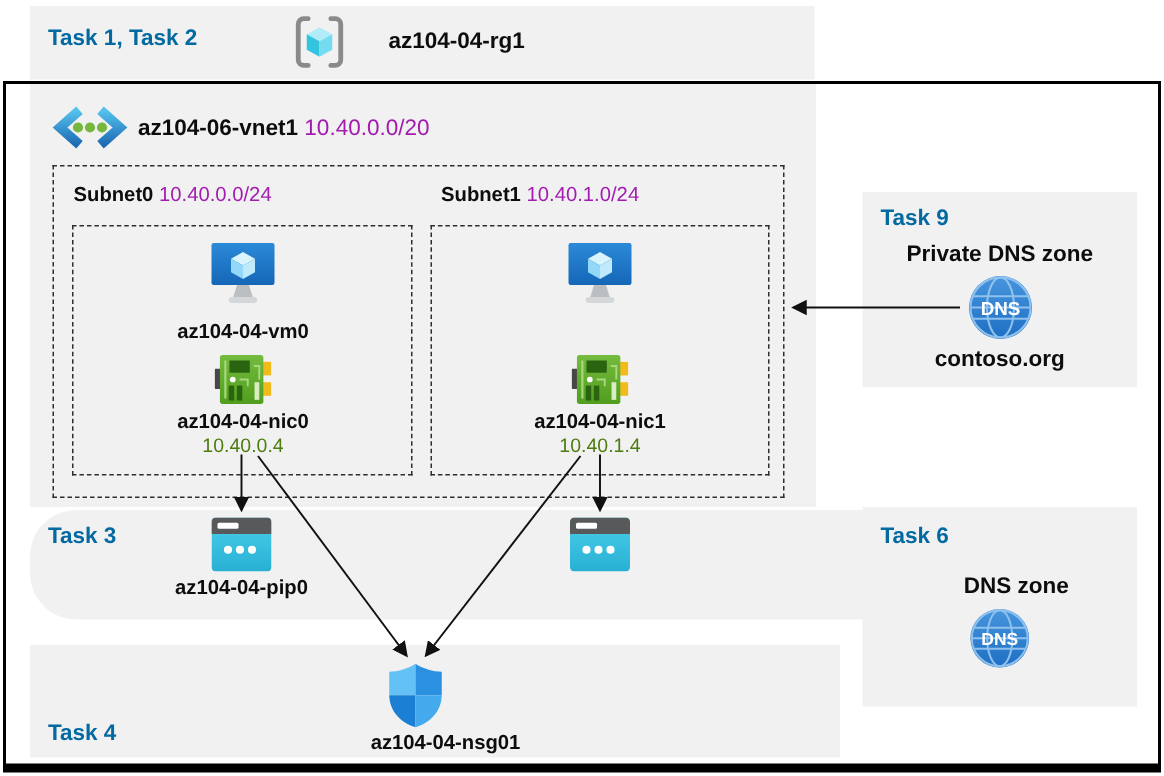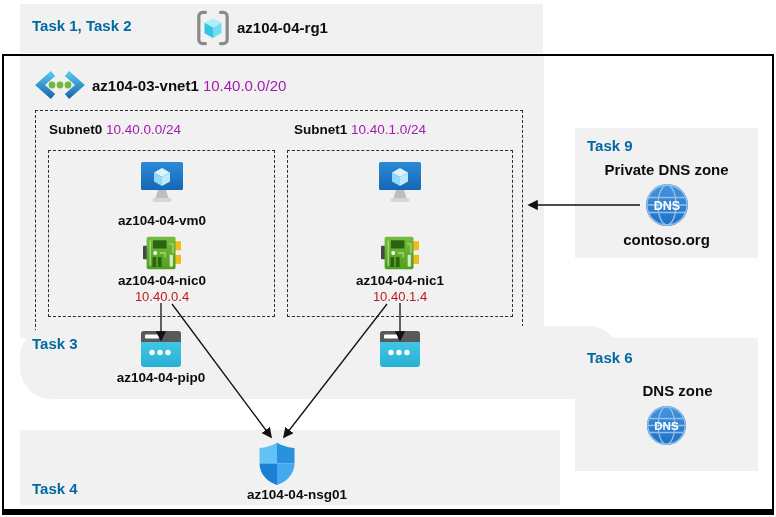--- a/index.html
+++ b/index.html
@@ -6,21 +6,21 @@
   #stage{
     position:relative;width:776px;height:517px;background:#fff;
     font-family:"Liberation Sans",sans-serif;color:#000;overflow:hidden;
   }
   .abs{position:absolute;}
   .panel{position:absolute;background:#f1f1f1;}
   .tasklbl{font-weight:bold;font-size:15px;color:#0369a1;white-space:nowrap;}
   .boldlbl{font-weight:bold;font-size:13.5px;color:#0d0d0d;white-space:nowrap;}
   .biglbl{font-weight:bold;font-size:15px;color:#0d0d0d;white-space:nowrap;}
   .cidr{font-weight:normal;color:#a21caf;}
-  .iptxt{font-size:13px;color:#b91c1c;}
+  .iptxt{font-size:13px;color:#4d7c0f;}
   .center{text-align:center;}
   #frame{
     position:absolute;left:2px;top:54px;width:772px;height:461px;
     border:2px solid #000;border-bottom-width:6px;box-sizing:border-box;background:transparent;
   }
   .dashed{border:1px dashed #2e2e2e;box-sizing:border-box;position:absolute;}
   svg.icon{position:absolute;display:block;}
   #arrow-layer{position:absolute;left:0;top:0;pointer-events:none;}
 </style>
 </head>
@@ -126,31 +126,31 @@
         <circle cx="35" cy="15" r="3.4" fill="#76b83f"></circle>
       </symbol>
     </defs>
   </svg>
 
   <div class="panel" style="left:20px;top:4px;width:523px;height:49px;">
     <div class="abs tasklbl" style="left:12px;top:13px;">Task 1, Task 2</div>
     <svg class="icon" style="left:176px;top:5px;" width="34" height="38">
         <use href="#sym-rg"></use>
       </svg>
-    <div class="abs biglbl" style="left:217px;top:15px;">az104-04-rg1</div>
+    <div class="abs biglbl" style="left:239px;top:15px;">az104-04-rg1</div>
   </div>
 
   <div id="frame"></div>
 
   <div class="panel" style="left:20px;top:56px;width:524px;height:282px;">
     <svg class="icon" style="left:13px;top:14px;" width="54" height="30">
         <use href="#sym-vnet"></use>
       </svg>
     <div class="abs biglbl" style="left:72px;top:21px;">
-      <span>az104-03-vnet1</span>
+      <span>az104-06-vnet1</span>
       <span class="cidr">10.40.0.0/20</span>
     </div>
 
     <div class="dashed" style="left:15px;top:54px;width:488px;height:222px;">
 
       <div class="abs boldlbl" style="left:13px;top:11px;">
         <span>Subnet0</span>
         <span class="cidr">10.40.0.0/24</span>
       </div>
       <div class="dashed" style="left:12px;top:39px;width:227px;height:167px;">
@@ -184,21 +184,21 @@
 
   <div class="panel" style="left:575px;top:128px;width:183px;height:130px;">
     <div class="abs tasklbl" style="left:12px;top:9px;">Task 9</div>
     <div class="abs biglbl center" style="left:0;top:33px;width:183px;">Private DNS zone</div>
     <svg class="icon" style="left:70px;top:55px;" width="44" height="44">
         <use href="#sym-dns"></use>
       </svg>
     <div class="abs biglbl center" style="left:0;top:103px;width:183px;">contoso.org</div>
   </div>
 
-  <div class="panel" style="left:20px;top:326px;width:600px;height:73px;border-radius:31px;">
+  <div class="panel" style="left:20px;top:340px;width:600px;height:73px;border-radius:31px;">
     <div class="abs tasklbl" style="left:12px;top:9px;">Task 3</div>
     <svg class="icon" style="left:121px;top:5px;" width="40" height="36">
         <use href="#sym-pip"></use>
       </svg>
     <div class="abs boldlbl center" style="left:61px;top:44px;width:160px;">az104-04-pip0</div>
     <svg class="icon" style="left:360px;top:5px;" width="40" height="36">
         <use href="#sym-pip"></use>
       </svg>
   </div>
 

